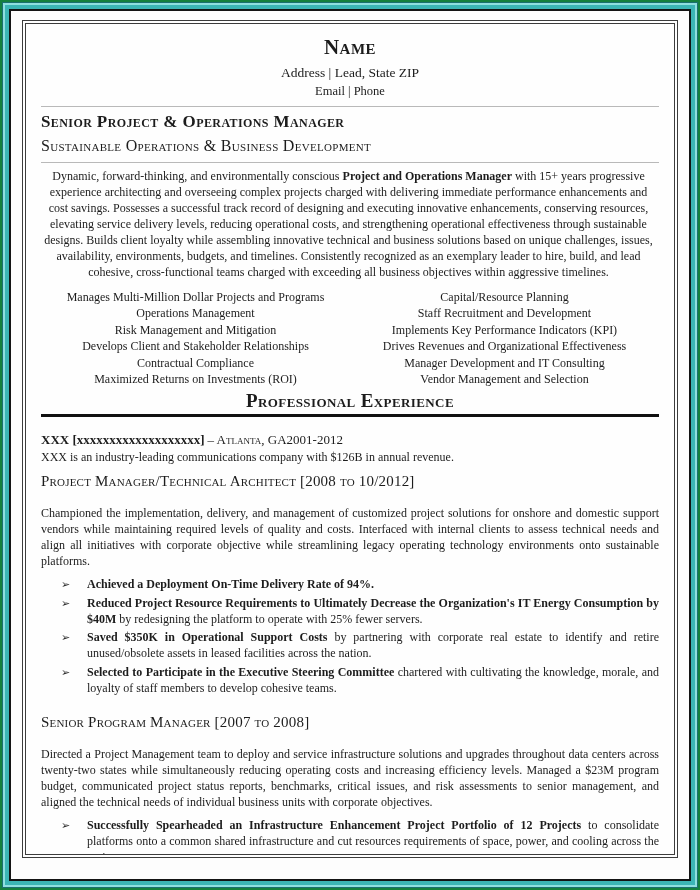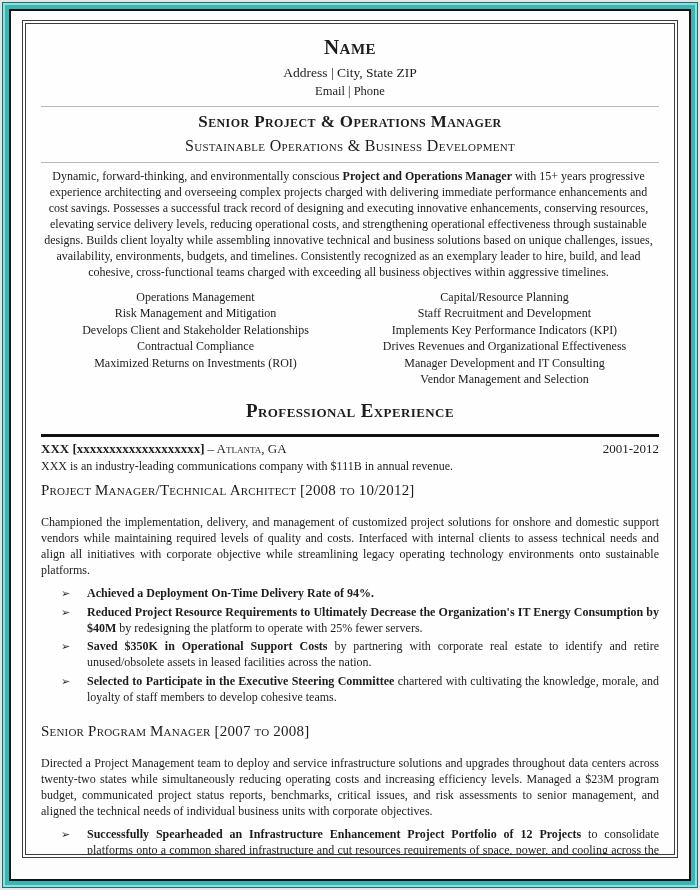--- a/index.html
+++ b/index.html
@@ -1,18 +1,18 @@
 <!DOCTYPE html>
 <html><head>
 <meta charset="utf-8">
 <style>
   * { margin:0; padding:0; box-sizing:border-box; }
   body { background:#0b0b0b; font-family:"Liberation Serif", serif; }
 
-  .page { width:700px; height:890px; background:#e5e5e5; padding:2px; }
+  .page { width:700px; height:890px; background:#15803d; padding:2px; }
   .frame-teal {
     width:100%; height:100%;
     background:#3cb5b5;
     box-shadow: inset 0 0 0 1px #1b6f6f, inset 0 0 0 3px #8fdede;
     padding:7px;
   }
   .frame-white {
     width:100%; height:100%;
     background:#fdfdfd;
     border:2px solid #141414;
@@ -29,39 +29,39 @@
     line-height:1.33;
   }
 
   .head { text-align:center; padding-top:4px; }
   .name { font-size:21px; font-weight:bold; font-variant:small-caps; letter-spacing:.5px; }
   .addr { font-size:13.5px; margin-top:2px; }
   .contact { font-size:12.5px; margin-top:1px; }
 
   hr.thin { border:none; border-top:1px solid #b9b9b9; margin:6px 0 4px 0; }
 
-  .title-block { text-align:center; }
+  .title-block { text-align:left; }
   .title-main { font-size:17px; font-weight:bold; font-variant:small-caps; letter-spacing:.4px; }
   .title-sub  { font-size:16px; font-variant:small-caps; letter-spacing:.3px; margin-top:2px; }
 
   .summary { text-align:center; margin:6px 5px 8px 2px; }
 
   .core-head {
     text-align:center; font-size:13.5px; font-weight:bold;
     font-variant:small-caps; text-decoration:underline;
     letter-spacing:.3px; margin:8px 0 5px 0;
   }
   .comp-grid { display:flex; }
   .comp-col { flex:1; text-align:center; }
   .comp-col div { line-height:1.37; }
 
-  .prof-head-wrap { border-bottom:3px solid #101010; padding-bottom:11px; margin-top:10px; }
+  .prof-head-wrap { border-bottom:3px solid #101010; padding-bottom:1px; }
   .prof-head { text-align:center; font-size:19px; font-weight:bold; font-variant:small-caps; letter-spacing:.4px; }
 
-  .company-row { display:flex; justify-content:space-between; margin-top:3px; }
+  .company-row { display:flex; justify-content:flex-start; margin-top:14px; }
   .company-name { font-size:13px; font-weight:bold; }
   .company-loc { font-size:13px; font-variant:small-caps; font-weight:normal; }
   .dates { font-size:13px; }
 
   .company-desc { margin-top:1px; }
 
   .role-title { font-variant:small-caps; font-size:15px; margin-top:6px; letter-spacing:.2px; }
   .role-summary { text-align:justify; margin-top:14px; }
   .role-gap { margin-top:16px; }
 
@@ -73,38 +73,39 @@
 </head>
 <body>
 
 <div class="page">
   <div class="frame-teal">
     <div class="frame-white">
       <div class="sheet">
 
         <div class="head">
           <div class="name">Name</div>
-          <div class="addr">Address | City, State ZIP</div>
+          <div class="addr">Address | Lead, State ZIP</div>
           <div class="contact">Email | Phone</div>
         </div>
 
         <hr class="thin">
 
         <div class="title-block">
           <div class="title-main">Senior Project &amp; Operations Manager</div>
           <div class="title-sub">Sustainable Operations &amp; Business Development</div>
         </div>
 
         <hr class="thin">
 
         <p class="summary"><span>Dynamic, forward-thinking, and environmentally conscious </span><b>Project and Operations Manager</b><span> with 15+ years progressive experience architecting and overseeing complex projects charged with delivering immediate performance enhancements and cost savings. Possesses a successful track record of designing and executing innovative enhancements, conserving resources, elevating service delivery levels, reducing operational costs, and strengthening operational effectiveness through sustainable designs. Builds client loyalty while assembling innovative technical and business solutions based on unique challenges, issues, availability, environments, budgets, and timelines. Consistently recognized as an exemplary leader to hire, build, and lead cohesive, cross-functional teams charged with exceeding all business objectives within aggressive timelines.</span></p>
 
 
         <div class="comp-grid">
           <div class="comp-col">
+            <div>Manages Multi-Million Dollar Projects and Programs</div>
             <div>Operations Management</div>
             <div>Risk Management and Mitigation</div>
             <div>Develops Client and Stakeholder Relationships</div>
             <div>Contractual Compliance</div>
             <div>Maximized Returns on Investments (ROI)</div>
           </div>
           <div class="comp-col">
             <div>Capital/Resource Planning</div>
             <div>Staff Recruitment and Development</div>
             <div>Implements Key Performance Indicators (KPI)</div>
@@ -116,21 +117,21 @@
 
         <div class="prof-head-wrap">
           <div class="prof-head">Professional Experience</div>
         </div>
 
         <div class="company-row">
           <div><span class="company-name">XXX [xxxxxxxxxxxxxxxxxxx]</span> <span class="company-loc">– Atlanta, GA</span></div>
           <div class="dates">2001-2012</div>
         </div>
 
-        <p class="company-desc">XXX is an industry-leading communications company with $111B in annual revenue.</p>
+        <p class="company-desc">XXX is an industry-leading communications company with $126B in annual revenue.</p>
 
         <div>
           <div class="role-title">Project Manager/Technical Architect [2008 to 10/2012]</div>
           <p class="role-summary">Championed the implementation, delivery, and management of customized project solutions for onshore and domestic support vendors while maintaining required levels of quality and costs. Interfaced with internal clients to assess technical needs and align all initiatives with corporate objective while streamlining legacy operating technology environments onto sustainable platforms.</p>
           <div class="bullets">
             <div class="bullet">
                 <span class="glyph">➢</span>
                 <span class="btext"><b>Achieved a Deployment On-Time Delivery Rate of 94%.</b><span></span></span>
               </div>
             <div class="bullet">

